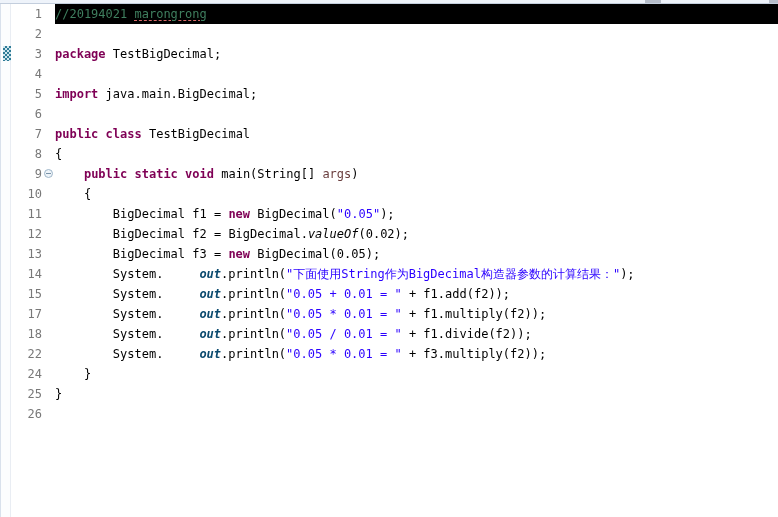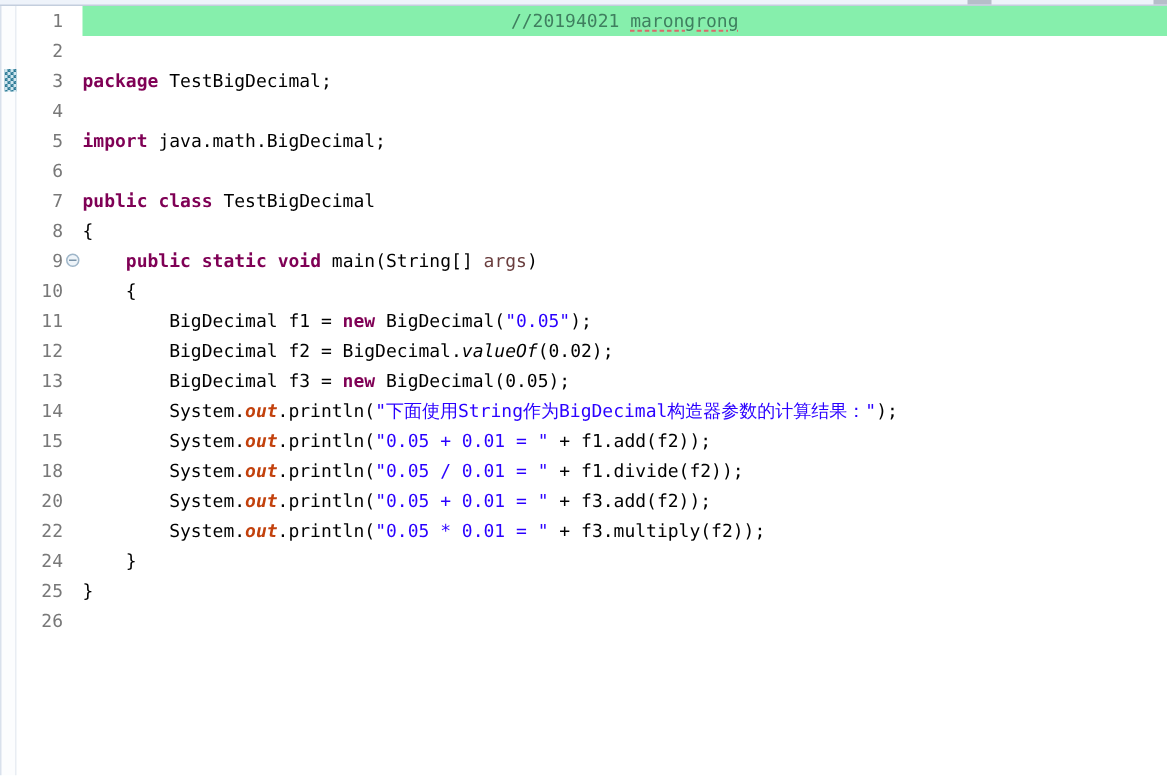--- a/index.html
+++ b/index.html
@@ -40,31 +40,31 @@
   .foldcol { width: 11px; flex: 0 0 11px; position: relative; }
   .fold {
     position: absolute; left: 0px; top: 5px; width: 9px; height: 9px;
     border: 1px solid #9fb6c9; border-radius: 50%; background: #eef4f9;
   }
   .fold::after {
     content: ""; position: absolute; left: 1px; top: 3px; width: 5px; height: 1px;
     background: #7a93a8;
   }
   .code { flex: 1 1 auto; font-size: 12px; color: #000; }
-  .row.current .code { background: #86efac; text-align: center; }
+  .row.current .code { background: #000000; }
 
   .t-kw  { color: #7f0055; font-weight: bold; }
   .t-str { color: #2a00ff; }
   .t-com { color: #3f7f5f; }
   .t-comu {
     color: #3f7f5f;
     text-decoration: underline dashed #d96a6a;
     text-underline-offset: 2px;
   }
-  .t-sf  { color: #c2410c; font-weight: bold; font-style: italic; }
+  .t-sf  { color: #0c4a6e; font-weight: bold; font-style: italic; margin-left: 36px; }
   .t-sm  { color: #000; font-style: italic; }
   .t-par { color: #6a3e3e; }
   .t-pl  { color: #000; }
 </style>
 </head>
 <body>
 
 <div class="editor">
   <div class="top-strip">
     <div class="top-frag-a"></div>
@@ -73,31 +73,31 @@
 
   <div class="marker-bar">
     <div class="task-marker"></div>
   </div>
 
   <div class="lines">
       <div class="row current"><span class="ln">1</span><span class="foldcol"></span><span class="code"><span class="t-com">//20194021 </span><span class="t-comu">marongrong</span></span></div>
       <div class="row"><span class="ln">2</span><span class="foldcol"></span><span class="code"></span></div>
       <div class="row"><span class="ln">3</span><span class="foldcol"></span><span class="code"><span class="t-kw">package</span><span class="t-pl"> TestBigDecimal;</span></span></div>
       <div class="row"><span class="ln">4</span><span class="foldcol"></span><span class="code"></span></div>
-      <div class="row"><span class="ln">5</span><span class="foldcol"></span><span class="code"><span class="t-kw">import</span><span class="t-pl"> java.math.BigDecimal;</span></span></div>
+      <div class="row"><span class="ln">5</span><span class="foldcol"></span><span class="code"><span class="t-kw">import</span><span class="t-pl"> java.main.BigDecimal;</span></span></div>
       <div class="row"><span class="ln">6</span><span class="foldcol"></span><span class="code"></span></div>
       <div class="row"><span class="ln">7</span><span class="foldcol"></span><span class="code"><span class="t-kw">public</span><span class="t-pl"> </span><span class="t-kw">class</span><span class="t-pl"> TestBigDecimal</span></span></div>
       <div class="row"><span class="ln">8</span><span class="foldcol"></span><span class="code"><span class="t-pl">{</span></span></div>
       <div class="row"><span class="ln">9</span><span class="foldcol"><span class="fold"></span></span><span class="code"><span class="t-pl">    </span><span class="t-kw">public</span><span class="t-pl"> </span><span class="t-kw">static</span><span class="t-pl"> </span><span class="t-kw">void</span><span class="t-pl"> main(String[] </span><span class="t-par">args</span><span class="t-pl">)</span></span></div>
       <div class="row"><span class="ln">10</span><span class="foldcol"></span><span class="code"><span class="t-pl">    {</span></span></div>
       <div class="row"><span class="ln">11</span><span class="foldcol"></span><span class="code"><span class="t-pl">        BigDecimal f1 = </span><span class="t-kw">new</span><span class="t-pl"> BigDecimal(</span><span class="t-str">"0.05"</span><span class="t-pl">);</span></span></div>
       <div class="row"><span class="ln">12</span><span class="foldcol"></span><span class="code"><span class="t-pl">        BigDecimal f2 = BigDecimal.</span><span class="t-sm">valueOf</span><span class="t-pl">(0.02);</span></span></div>
       <div class="row"><span class="ln">13</span><span class="foldcol"></span><span class="code"><span class="t-pl">        BigDecimal f3 = </span><span class="t-kw">new</span><span class="t-pl"> BigDecimal(0.05);</span></span></div>
       <div class="row"><span class="ln">14</span><span class="foldcol"></span><span class="code"><span class="t-pl">        System.</span><span class="t-sf">out</span><span class="t-pl">.println(</span><span class="t-str">"下面使用String作为BigDecimal构造器参数的计算结果："</span><span class="t-pl">);</span></span></div>
       <div class="row"><span class="ln">15</span><span class="foldcol"></span><span class="code"><span class="t-pl">        System.</span><span class="t-sf">out</span><span class="t-pl">.println(</span><span class="t-str">"0.05 + 0.01 = "</span><span class="t-pl"> + f1.add(f2));</span></span></div>
+      <div class="row"><span class="ln">17</span><span class="foldcol"></span><span class="code"><span class="t-pl">        System.</span><span class="t-sf">out</span><span class="t-pl">.println(</span><span class="t-str">"0.05 * 0.01 = "</span><span class="t-pl"> + f1.multiply(f2));</span></span></div>
       <div class="row"><span class="ln">18</span><span class="foldcol"></span><span class="code"><span class="t-pl">        System.</span><span class="t-sf">out</span><span class="t-pl">.println(</span><span class="t-str">"0.05 / 0.01 = "</span><span class="t-pl"> + f1.divide(f2));</span></span></div>
-      <div class="row"><span class="ln">20</span><span class="foldcol"></span><span class="code"><span class="t-pl">        System.</span><span class="t-sf">out</span><span class="t-pl">.println(</span><span class="t-str">"0.05 + 0.01 = "</span><span class="t-pl"> + f3.add(f2));</span></span></div>
       <div class="row"><span class="ln">22</span><span class="foldcol"></span><span class="code"><span class="t-pl">        System.</span><span class="t-sf">out</span><span class="t-pl">.println(</span><span class="t-str">"0.05 * 0.01 = "</span><span class="t-pl"> + f3.multiply(f2));</span></span></div>
       <div class="row"><span class="ln">24</span><span class="foldcol"></span><span class="code"><span class="t-pl">    }</span></span></div>
       <div class="row"><span class="ln">25</span><span class="foldcol"></span><span class="code"><span class="t-pl">}</span></span></div>
       <div class="row"><span class="ln">26</span><span class="foldcol"></span><span class="code"></span></div>
     </div>
 </div>
 
 </body></html>

